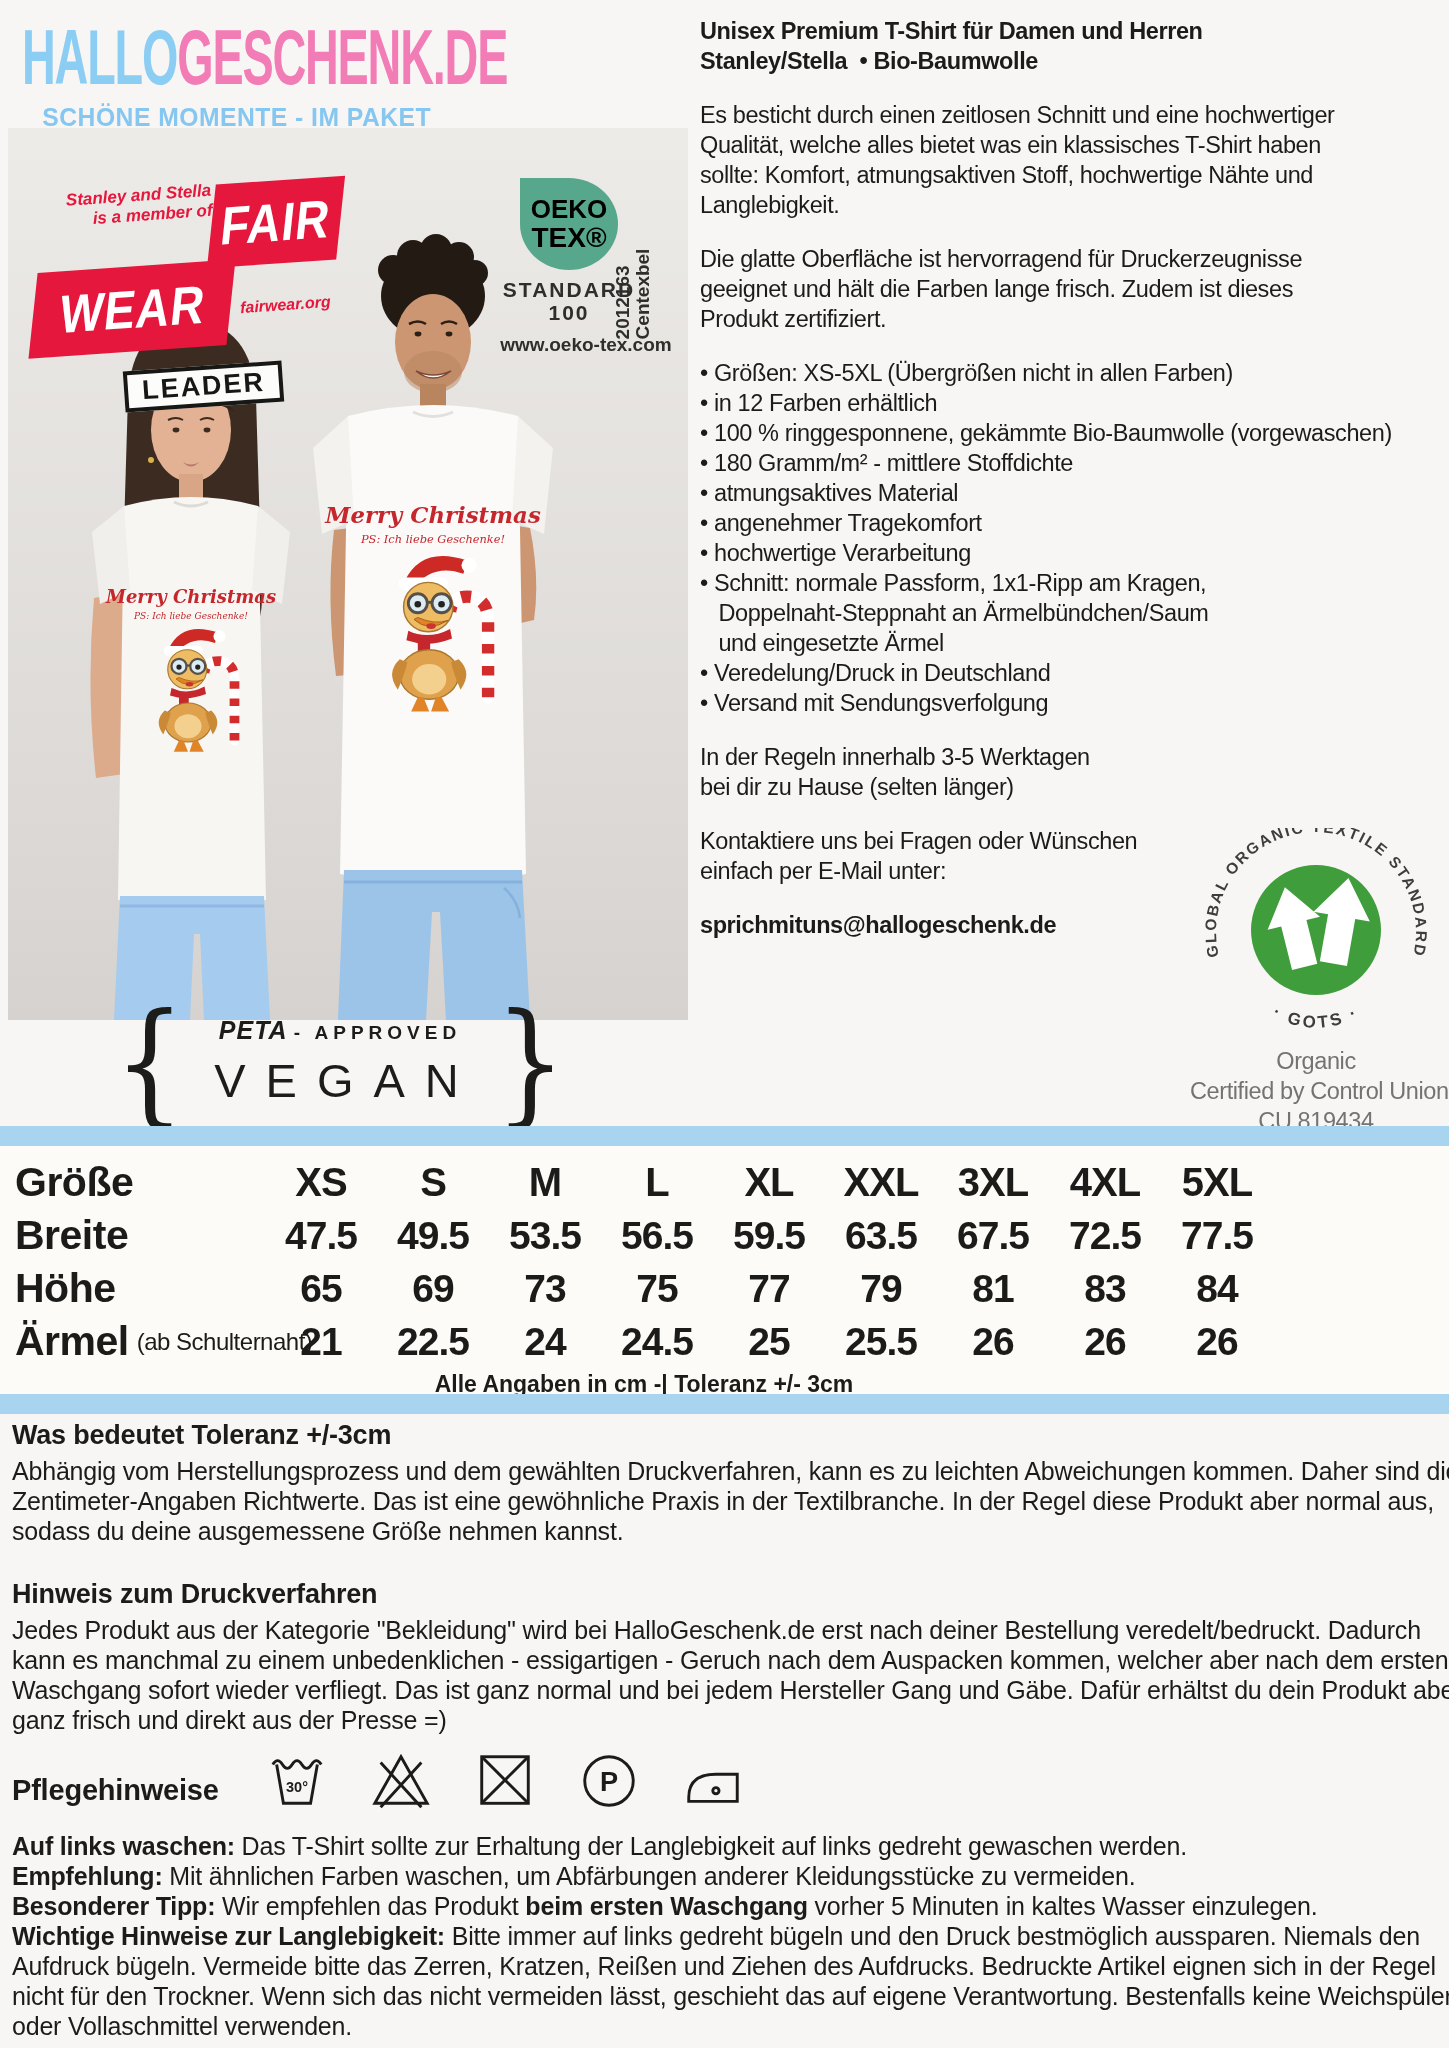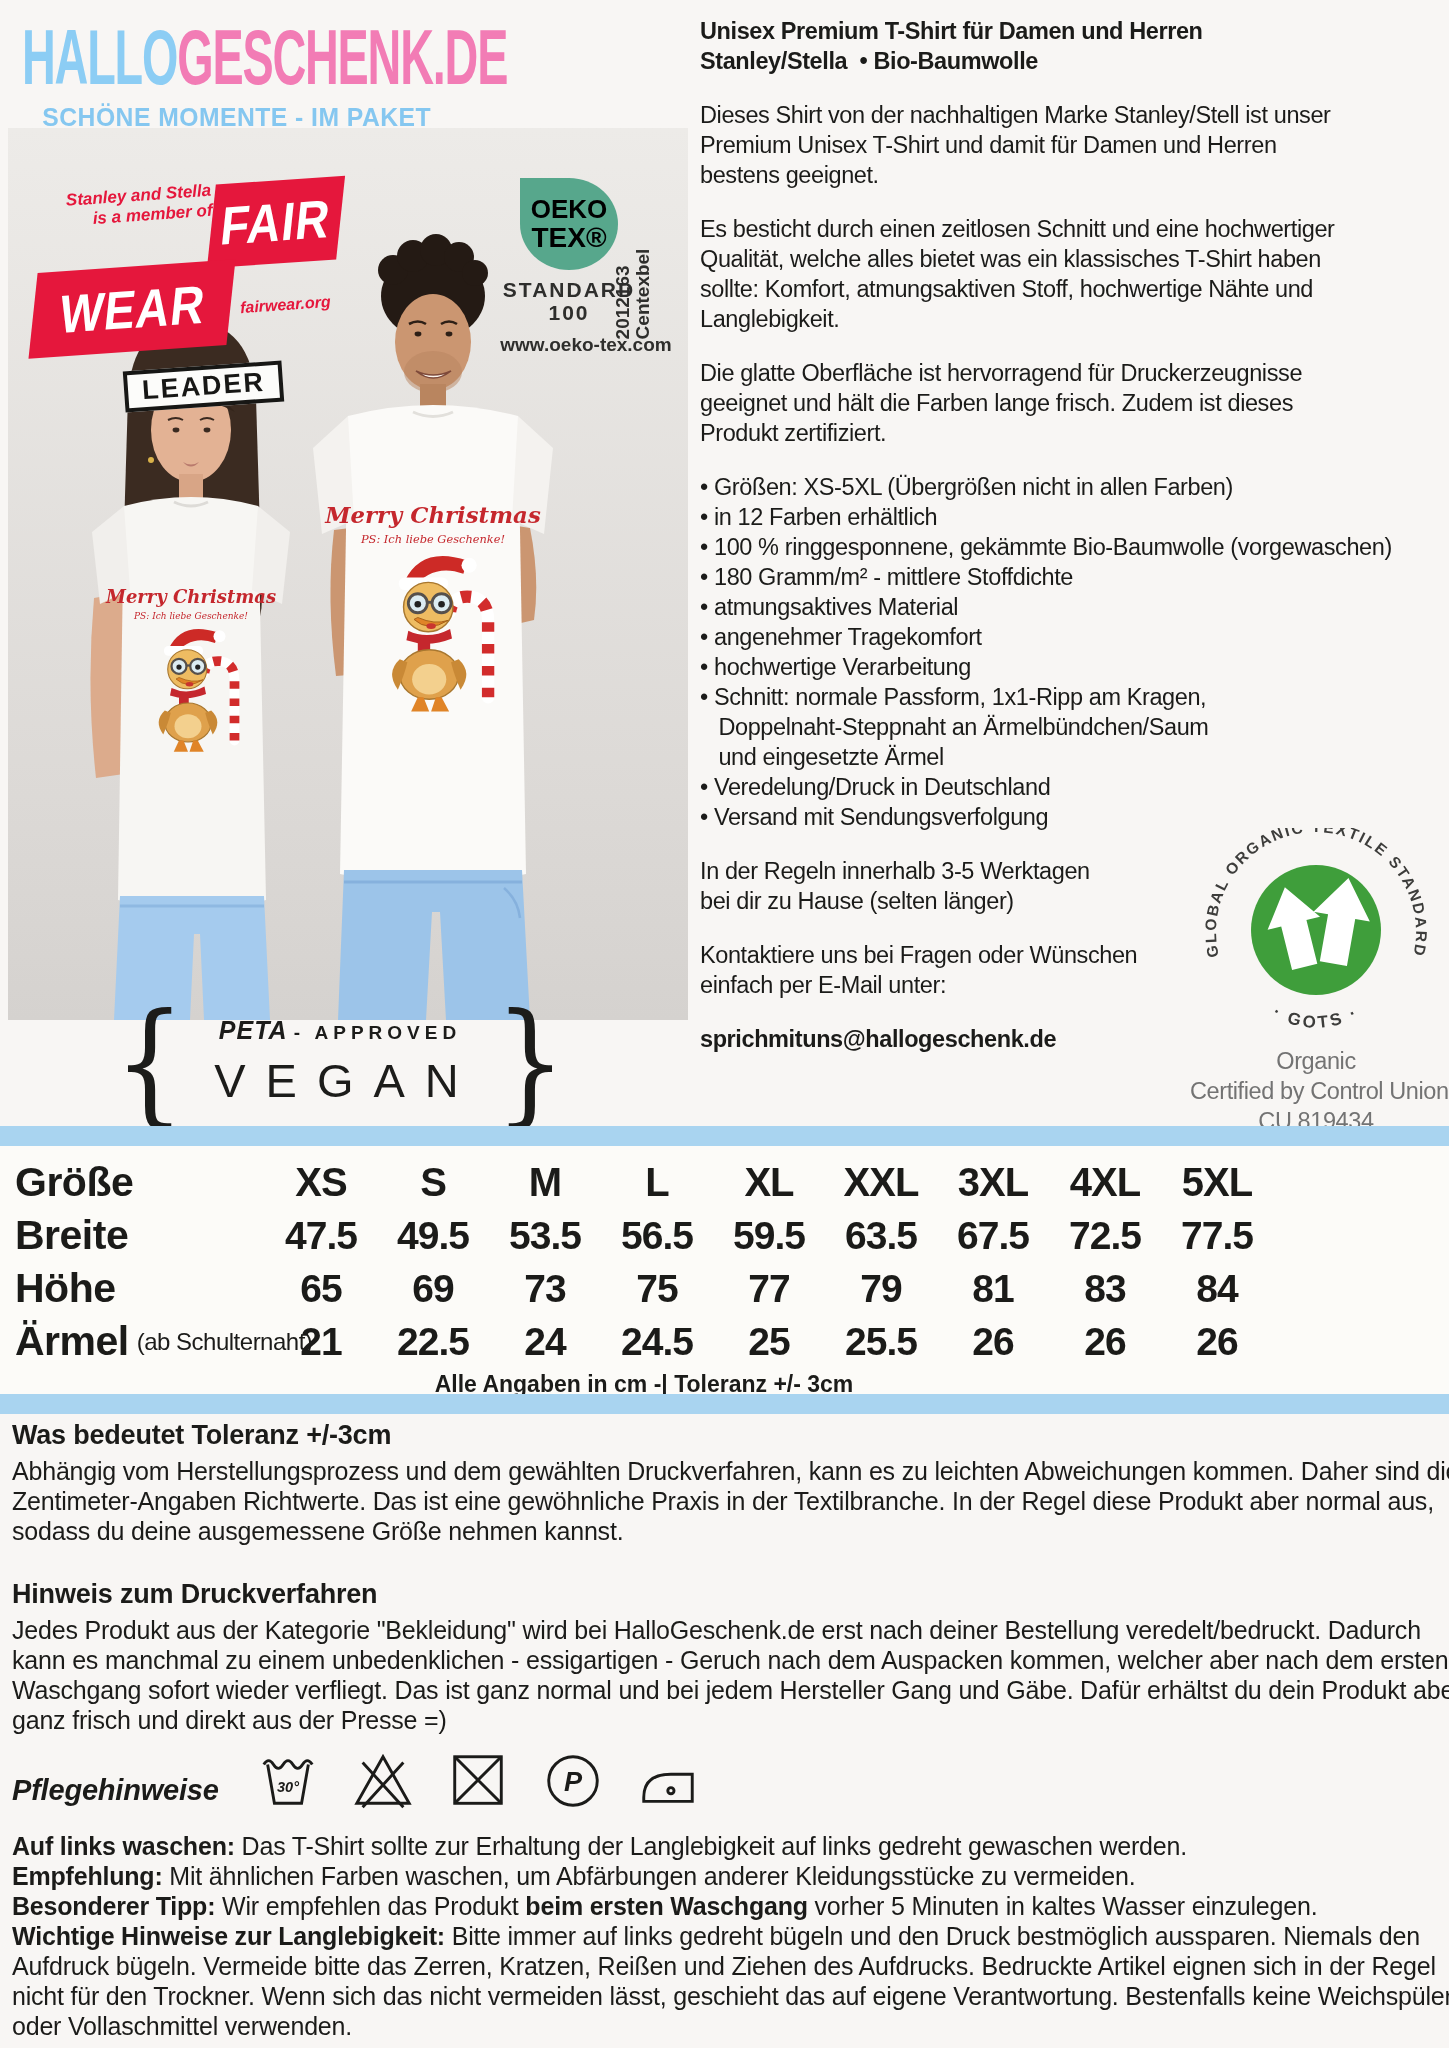--- a/index.html
+++ b/index.html
@@ -75,21 +75,21 @@
   .t-val{height:53px;display:flex;align-items:center;justify-content:center;font-weight:700;
          font-size:39px;letter-spacing:-1px;}
   .t-head{font-size:40px;}
   .t-note{width:1258px;margin-left:15px;text-align:center;font-weight:700;font-size:23px;margin-top:3px;}
 
   
   .footer{position:absolute;left:12px;top:1420px;width:1430px;}
   .fhead{font-size:27px;font-weight:700;margin:0 0 5px 0;letter-spacing:-.2px;}
   .fline{white-space:pre;font-size:25px;line-height:30px;letter-spacing:-.2px;}
   .fgap1{margin-bottom:33px;} .fgap2{margin-bottom:12px;}
-  .care-row{display:flex;align-items:flex-end;gap:31px;margin:4px 0 16px 0;font-style:italic;}
+  .care-row{display:flex;align-items:flex-end;gap:40px;margin:4px 0 16px 0;}
   .care-row .fhead{margin:0 6px 8px 0;font-size:29px;}
   .care-icon{width:64px;height:68px;}
   .care-icon path,.care-icon polyline,.care-icon rect,.care-icon circle{fill:none;stroke:#1b1b19;stroke-width:3;}
   .care-icon text{fill:#1b1b19;stroke:none;font-weight:700;font-family:"Liberation Sans",sans-serif;}
 </style>
 </head>
 <body>
 
 <div class="canvas">
 
@@ -229,25 +229,20 @@
       <div class="vegan-word">VEGAN</div>
     </div>
     <span class="brace">}</span>
   </div>
 
   <aside class="desc">
     <div class="desc-block" id="desc-title">
         <div class="dline bold">Unisex Premium T-Shirt für Damen und Herren</div>
         <div class="dline bold">Stanley/Stella  • Bio-Baumwolle</div>
       </div>
-    <div class="desc-block" id="desc-p1">
-        <div class="dline">Dieses Shirt von der nachhaltigen Marke Stanley/Stell ist unser</div>
-        <div class="dline">Premium Unisex T-Shirt und damit für Damen und Herren</div>
-        <div class="dline">bestens geeignet.</div>
-      </div>
     <div class="desc-block" id="desc-p2">
         <div class="dline">Es besticht durch einen zeitlosen Schnitt und eine hochwertiger</div>
         <div class="dline">Qualität, welche alles bietet was ein klassisches T-Shirt haben</div>
         <div class="dline">sollte: Komfort, atmungsaktiven Stoff, hochwertige Nähte und</div>
         <div class="dline">Langlebigkeit.</div>
       </div>
     <div class="desc-block" id="desc-p3">
         <div class="dline">Die glatte Oberfläche ist hervorragend für Druckerzeugnisse</div>
         <div class="dline">geeignet und hält die Farben lange frisch. Zudem ist dieses</div>
         <div class="dline">Produkt zertifiziert.</div>

